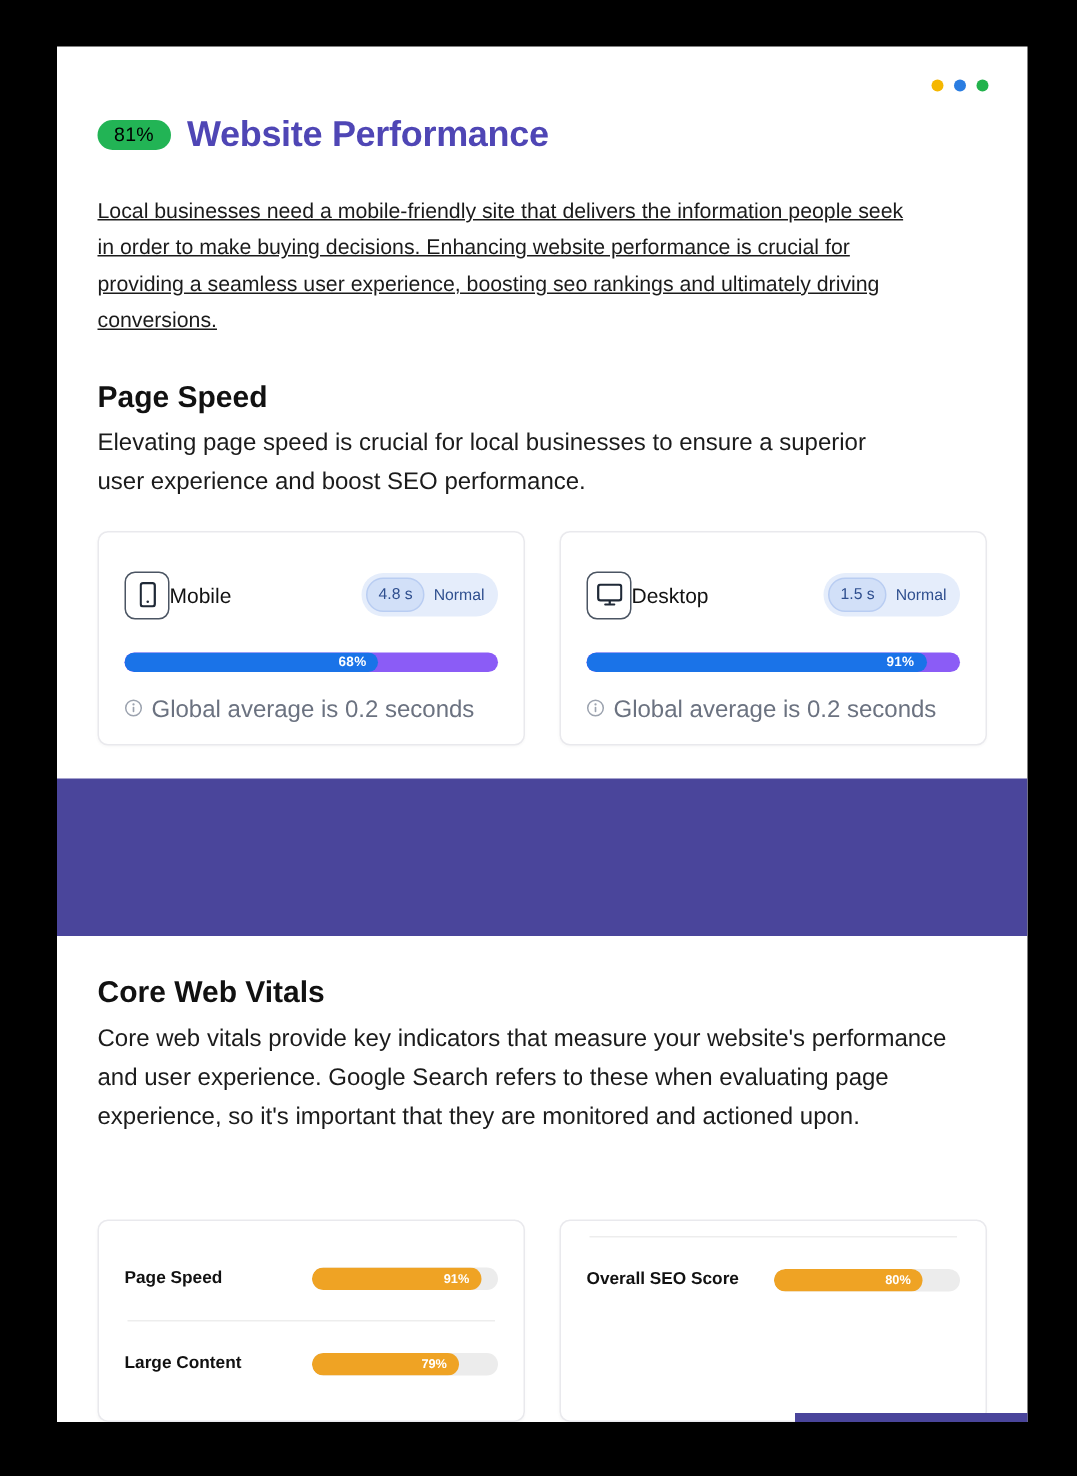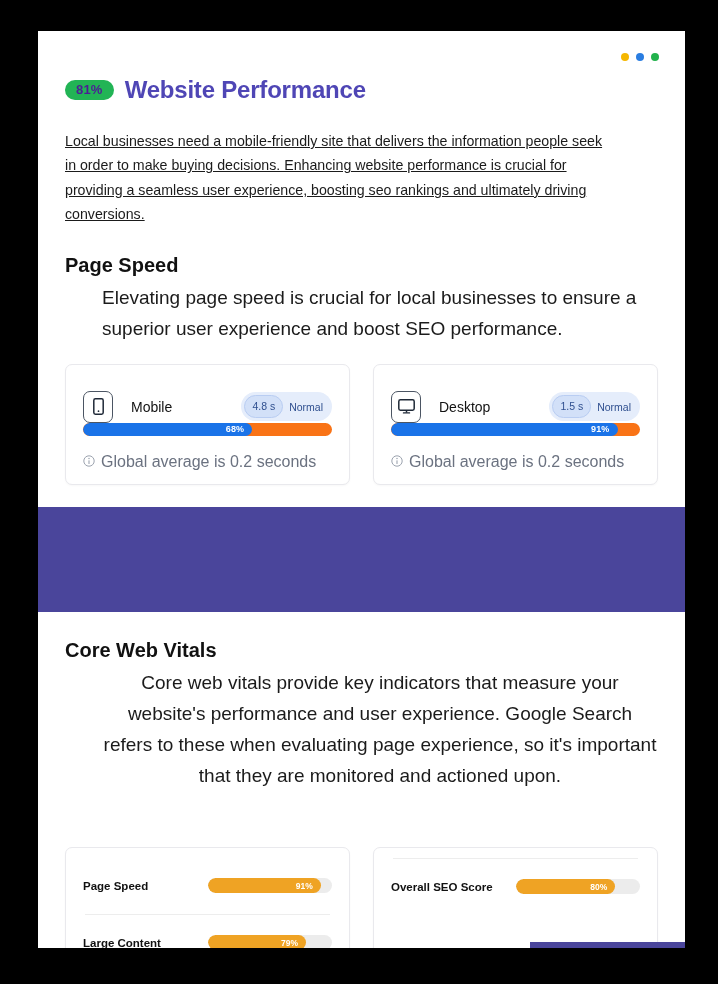--- a/index.html
+++ b/index.html
@@ -40,23 +40,23 @@
 
   
   .title-row {
     display: flex;
     align-items: center;
     gap: 11px;
     margin-top: 45px;
   }
   .score-badge {
     background: #22b455;
-    color: #4c1d95;
+    color: #000000;
     font-size: 13px;
-    font-weight: bold;
+    font-weight: normal;
     border-radius: 999px;
     padding: 3px 11px 4px;
     line-height: 1;
     letter-spacing: .2px;
     text-align: center;
   }
   .main-title {
     color: #4f46b5;
     font-size: 24px;
     font-weight: bold;
@@ -75,25 +75,24 @@
 
   
   .section-h2 {
     font-size: 20px;
     font-weight: bold;
     color: #111111;
     margin-top: 27px;
   }
   .section-sub {
     margin-top: 6px;
-    font-size: 19px;
+    font-size: 16px;
     line-height: 1.63;
     color: #1b1b1b;
     max-width: 545px;
-    margin-left: 37px;
   }
 
   
   .card-grid {
     display: flex;
     gap: 23px;
     margin-top: 19px;
   }
   .speed-card {
     flex: 1;
@@ -112,21 +111,21 @@
     width: 30px;
     height: 32px;
     border: 1.6px solid #4b5563;
     border-radius: 7px;
     display: flex;
     align-items: center;
     justify-content: center;
     flex: none;
   }
   .device-label {
-    margin-left: 18px;
+    margin-left: 0;
     font-size: 14px;
     color: #121212;
   }
   .pill-group {
     margin-left: auto;
     background: #e5edfb;
     border-radius: 999px;
     display: flex;
     align-items: center;
     padding: 3px 9px 3px 3px;
@@ -142,22 +141,23 @@
     line-height: 1.25;
   }
   .pill-text {
     font-size: 10.5px;
     color: #2f4f8f;
   }
 
   .bar-track {
     position: relative;
     height: 13px;
-    background: #f97316;
-    border-radius: 999px;
+    background: #8b5cf6;
+    border-radius: 999px;
+    margin-top: 22px;
     overflow: hidden;
   }
   .bar-fill {
     position: absolute;
     left: 0; top: 0; bottom: 0;
     background: #1a73e8;
     border-radius: 999px;
     display: flex;
     align-items: center;
     justify-content: flex-end;
@@ -343,21 +343,21 @@
         </div>
       </div>
 
     </div>
   </div>
 
   <div class="purple-banner"></div>
 
   <div class="content">
     <h2 class="section-h2" style="">Core Web Vitals</h2>
-    <p class="section-sub" style="max-width:600px;text-align:center;">Core web vitals provide key indicators that measure your website's performance and user experience. Google Search refers to these when evaluating page experience, so it's important that they are monitored and actioned upon.</p>
+    <p class="section-sub" style="max-width:600px;">Core web vitals provide key indicators that measure your website's performance and user experience. Google Search refers to these when evaluating page experience, so it's important that they are monitored and actioned upon.</p>
 
     <div class="vitals-grid">
 
       <div class="vitals-card">
         <div class="vital-row">
           <span class="vital-label">Page Speed</span>
           <span class="vital-track">
             <span class="vital-fill" style="width: 91%; background: rgb(239, 163, 36);">
               <span class="vital-fill-label">91%</span>
             </span>

